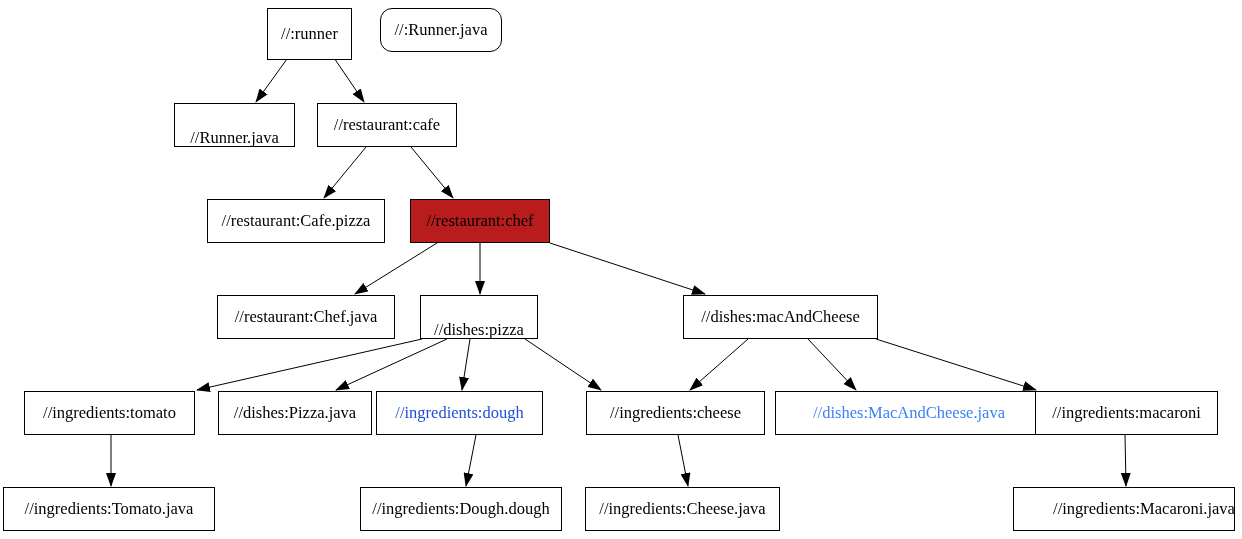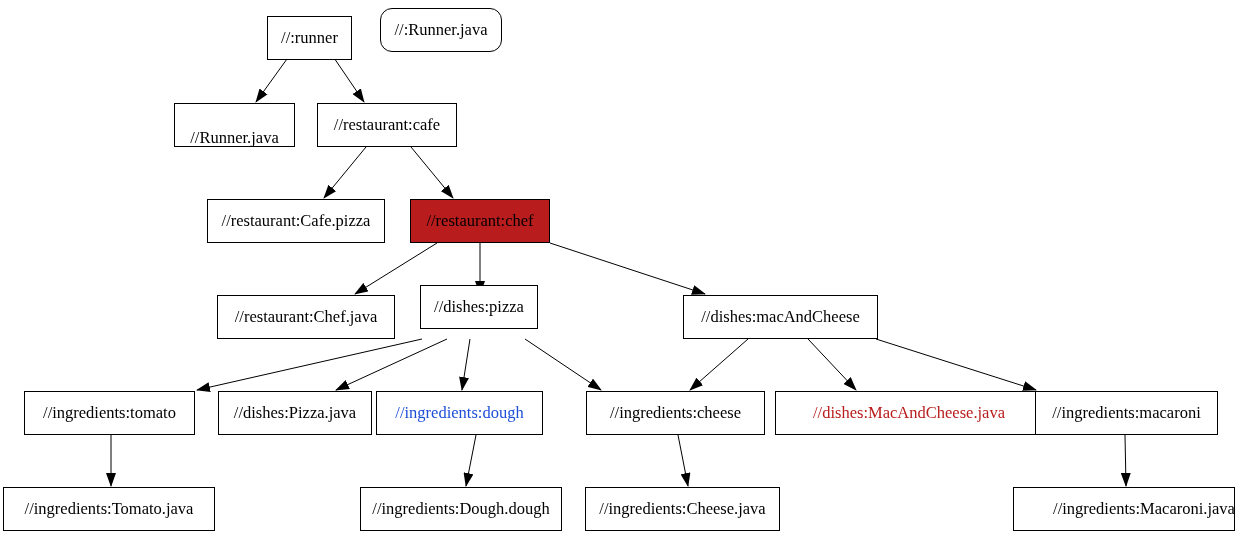--- a/index.html
+++ b/index.html
@@ -60,60 +60,60 @@
       <line x1="525" y1="339" x2="601" y2="390" stroke="#000000" stroke-width="1" marker-end="url(#arrow)"></line>
       <line x1="748" y1="339" x2="690" y2="390" stroke="#000000" stroke-width="1" marker-end="url(#arrow)"></line>
       <line x1="808" y1="339" x2="856" y2="390" stroke="#000000" stroke-width="1" marker-end="url(#arrow)"></line>
       <line x1="876" y1="339" x2="1036" y2="390" stroke="#000000" stroke-width="1" marker-end="url(#arrow)"></line>
       <line x1="111" y1="435" x2="111" y2="486" stroke="#000000" stroke-width="1" marker-end="url(#arrow)"></line>
       <line x1="476" y1="435" x2="466" y2="486" stroke="#000000" stroke-width="1" marker-end="url(#arrow)"></line>
       <line x1="678" y1="435" x2="688" y2="486" stroke="#000000" stroke-width="1" marker-end="url(#arrow)"></line>
       <line x1="1125" y1="435" x2="1126" y2="486" stroke="#000000" stroke-width="1" marker-end="url(#arrow)"></line>
     </svg>
 
-<div class="node" style="left: 267px; top: 8px; width: 85px; height: 44px; border-color: rgb(0, 0, 0); background: rgb(255, 255, 255); color: rgb(0, 0, 0); margin-top: 8px;">
+<div class="node" style="left: 267px; top: 8px; width: 85px; height: 52px; border-color: rgb(0, 0, 0); background: rgb(255, 255, 255); color: rgb(0, 0, 0);">
       <span>//:runner</span>
     </div>
     <div class="node" style="left: 380px; top: 8px; width: 122px; height: 44px; border-color: rgb(0, 0, 0); background: rgb(255, 255, 255); color: rgb(0, 0, 0); border-radius: 12px;">
       <span>//:Runner.java</span>
     </div>
     <div class="node" style="left: 174px; top: 103px; width: 121px; height: 44px; border-color: rgb(0, 0, 0); background: rgb(255, 255, 255); color: rgb(0, 0, 0); align-items: flex-end;">
       <span>//Runner.java</span>
     </div>
     <div class="node" style="left: 317px; top: 103px; width: 140px; height: 44px; border-color: rgb(0, 0, 0); background: rgb(255, 255, 255); color: rgb(0, 0, 0);">
       <span>//restaurant:cafe</span>
     </div>
     <div class="node" style="left: 207px; top: 199px; width: 178px; height: 44px; border-color: rgb(0, 0, 0); background: rgb(255, 255, 255); color: rgb(0, 0, 0);">
       <span>//restaurant:Cafe.pizza</span>
     </div>
     <div class="node" style="left: 410px; top: 199px; width: 140px; height: 44px; border-color: rgb(0, 0, 0); background: #b91c1c; color: rgb(0, 0, 0);">
       <span>//restaurant:chef</span>
     </div>
     <div class="node" style="left: 217px; top: 295px; width: 178px; height: 44px; border-color: rgb(0, 0, 0); background: rgb(255, 255, 255); color: rgb(0, 0, 0);">
       <span>//restaurant:Chef.java</span>
     </div>
-    <div class="node" style="left: 420px; top: 285px; width: 118px; height: 44px; border-color: rgb(0, 0, 0); background: rgb(255, 255, 255); color: rgb(0, 0, 0);">
+    <div class="node" style="left: 420px; top: 295px; width: 118px; height: 44px; border-color: rgb(0, 0, 0); background: rgb(255, 255, 255); color: rgb(0, 0, 0); align-items: flex-end;">
       <span>//dishes:pizza</span>
     </div>
     <div class="node" style="left: 683px; top: 295px; width: 195px; height: 44px; border-color: rgb(0, 0, 0); background: rgb(255, 255, 255); color: rgb(0, 0, 0);">
       <span>//dishes:macAndCheese</span>
     </div>
     <div class="node" style="left: 24px; top: 391px; width: 171px; height: 44px; border-color: rgb(0, 0, 0); background: rgb(255, 255, 255); color: rgb(0, 0, 0);">
       <span>//ingredients:tomato</span>
     </div>
     <div class="node" style="left: 218px; top: 391px; width: 154px; height: 44px; border-color: rgb(0, 0, 0); background: rgb(255, 255, 255); color: rgb(0, 0, 0);">
       <span>//dishes:Pizza.java</span>
     </div>
     <div class="node" style="left: 376px; top: 391px; width: 167px; height: 44px; border-color: rgb(0, 0, 0); background: rgb(255, 255, 255); color: #1d4ed8;">
       <span>//ingredients:dough</span>
     </div>
     <div class="node" style="left: 586px; top: 391px; width: 179px; height: 44px; border-color: rgb(0, 0, 0); background: rgb(255, 255, 255); color: rgb(0, 0, 0);">
       <span>//ingredients:cheese</span>
     </div>
-    <div class="node" style="left: 775px; top: 391px; width: 268px; height: 44px; border-color: rgb(0, 0, 0); background: rgb(255, 255, 255); color: #b91c1c;">
+    <div class="node" style="left: 775px; top: 391px; width: 268px; height: 44px; border-color: rgb(0, 0, 0); background: rgb(255, 255, 255); color: #3b82f6;">
       <span>//dishes:MacAndCheese.java</span>
     </div>
     <div class="node" style="left: 1035px; top: 391px; width: 183px; height: 44px; border-color: rgb(0, 0, 0); background: rgb(255, 255, 255); color: rgb(0, 0, 0);">
       <span>//ingredients:macaroni</span>
     </div>
     <div class="node" style="left: 3px; top: 487px; width: 212px; height: 44px; border-color: rgb(0, 0, 0); background: rgb(255, 255, 255); color: rgb(0, 0, 0);">
       <span>//ingredients:Tomato.java</span>
     </div>
     <div class="node" style="left: 360px; top: 487px; width: 202px; height: 44px; border-color: rgb(0, 0, 0); background: rgb(255, 255, 255); color: rgb(0, 0, 0);">
       <span>//ingredients:Dough.dough</span>

